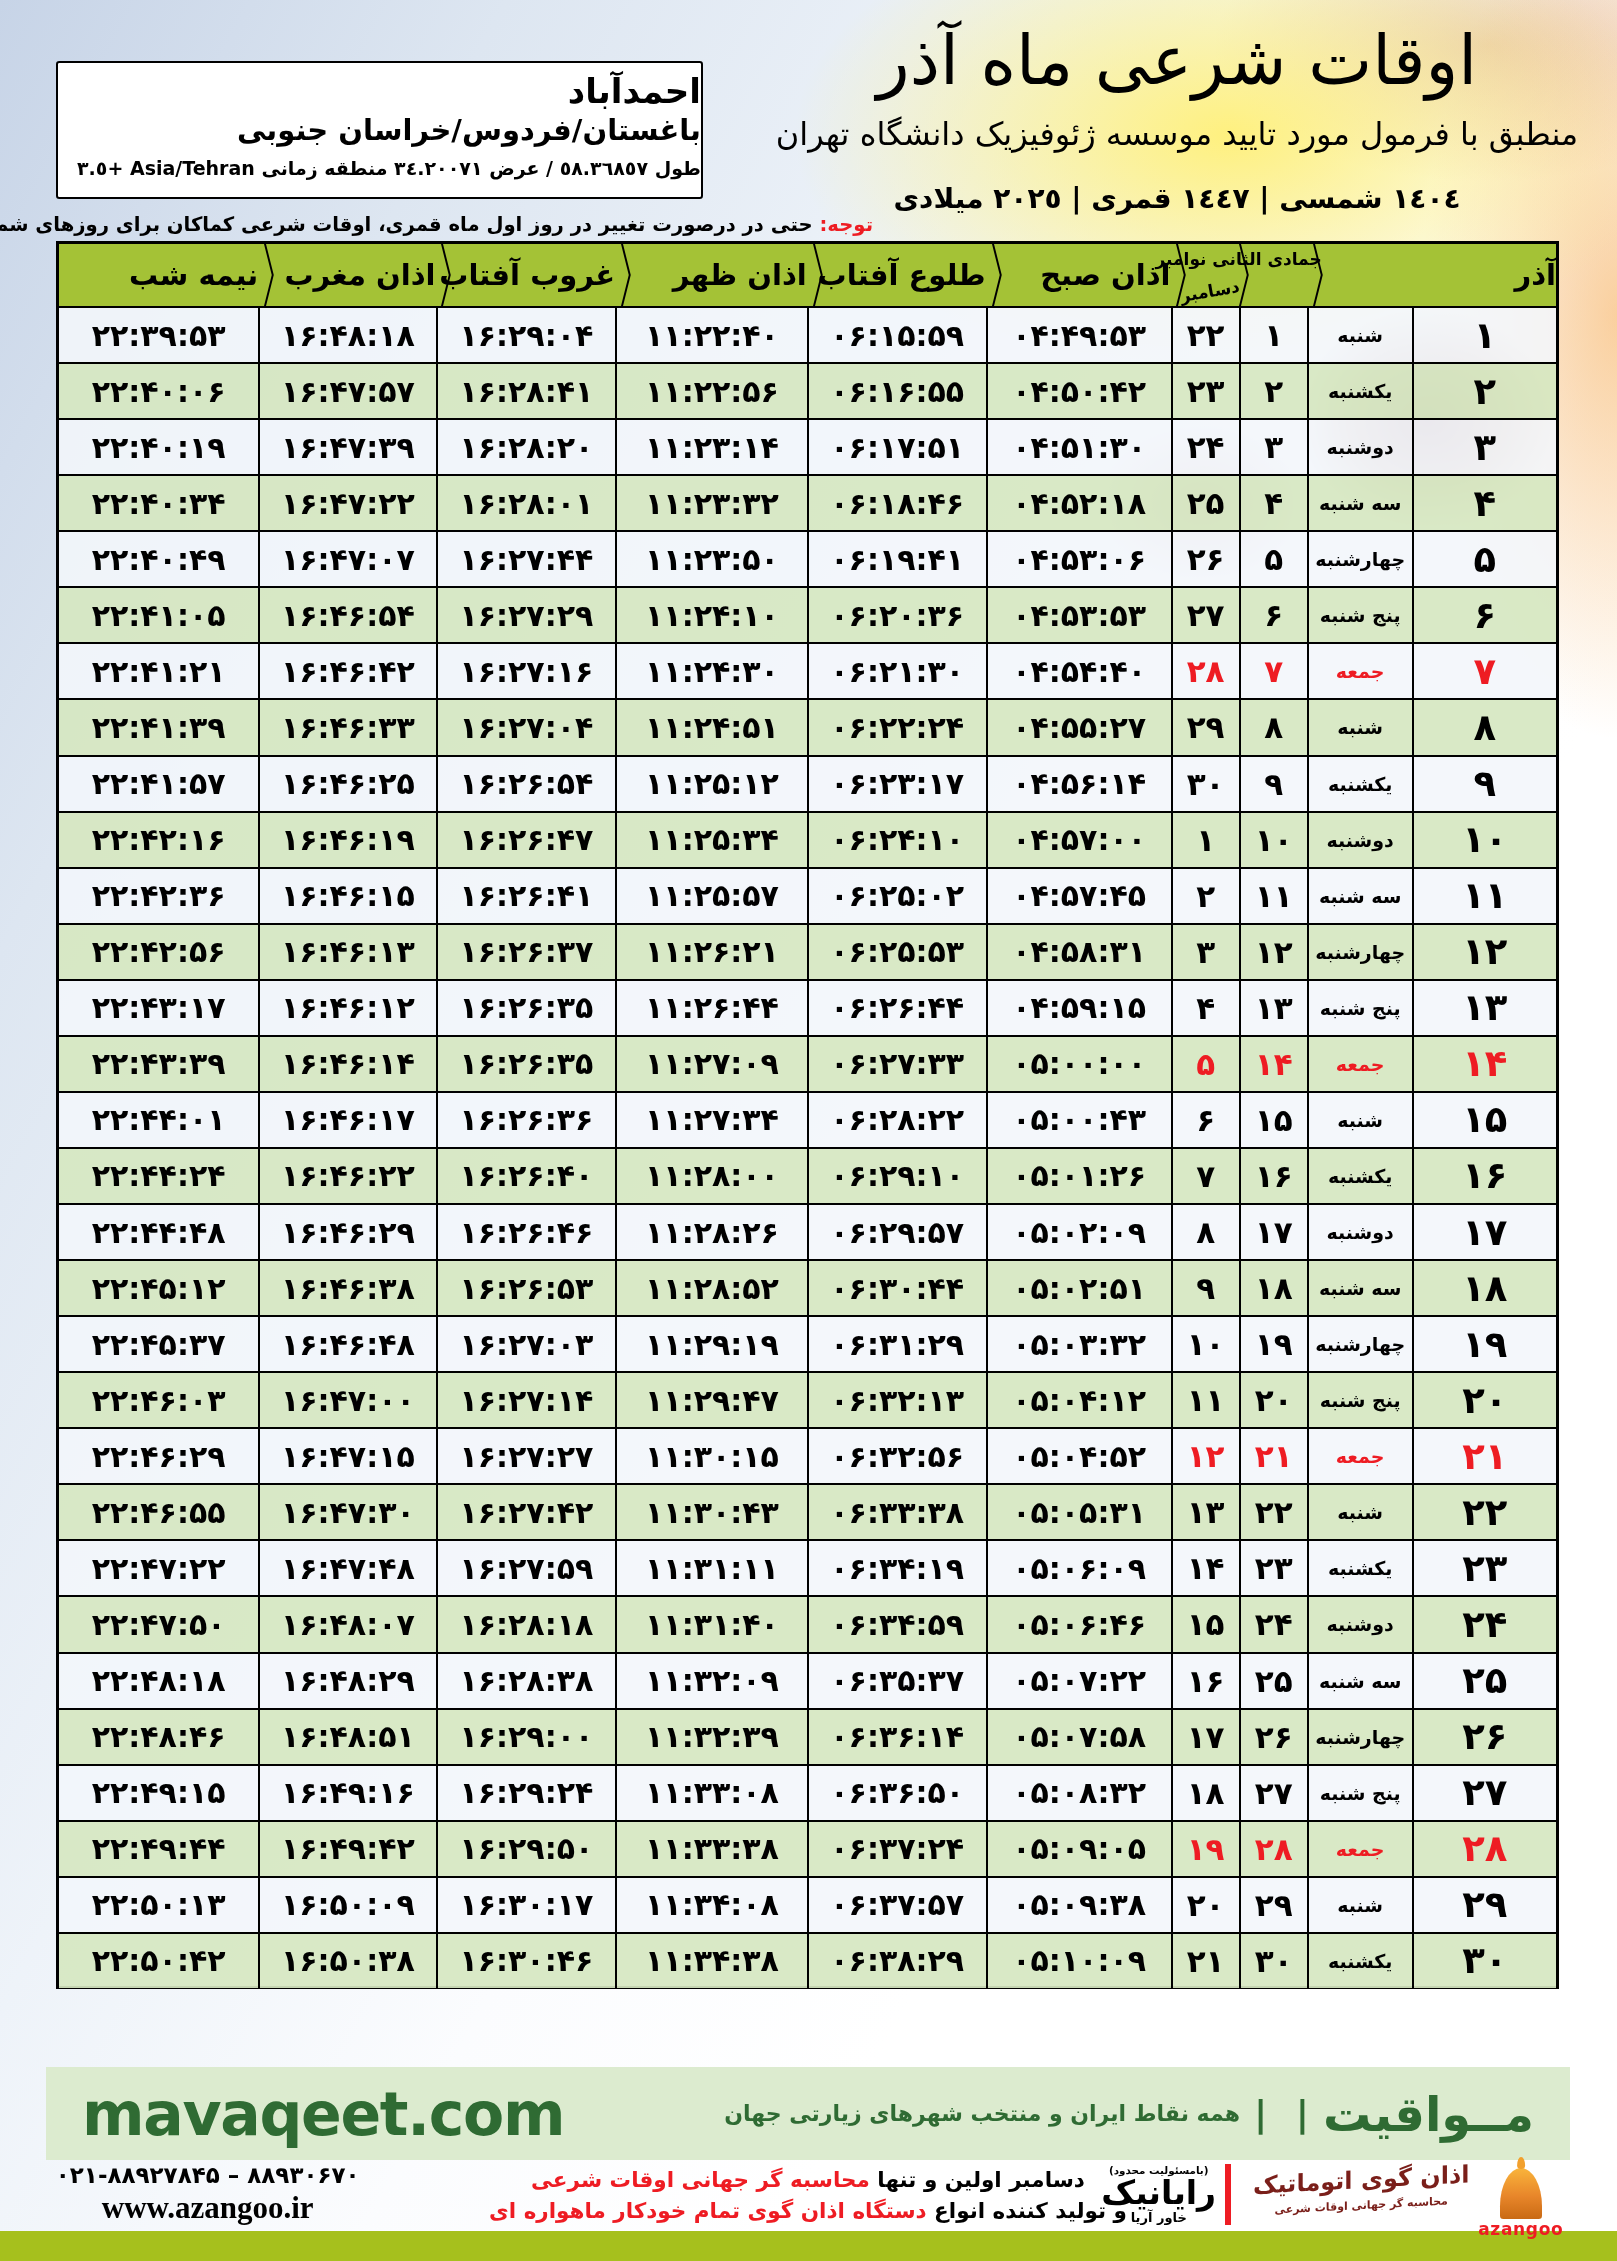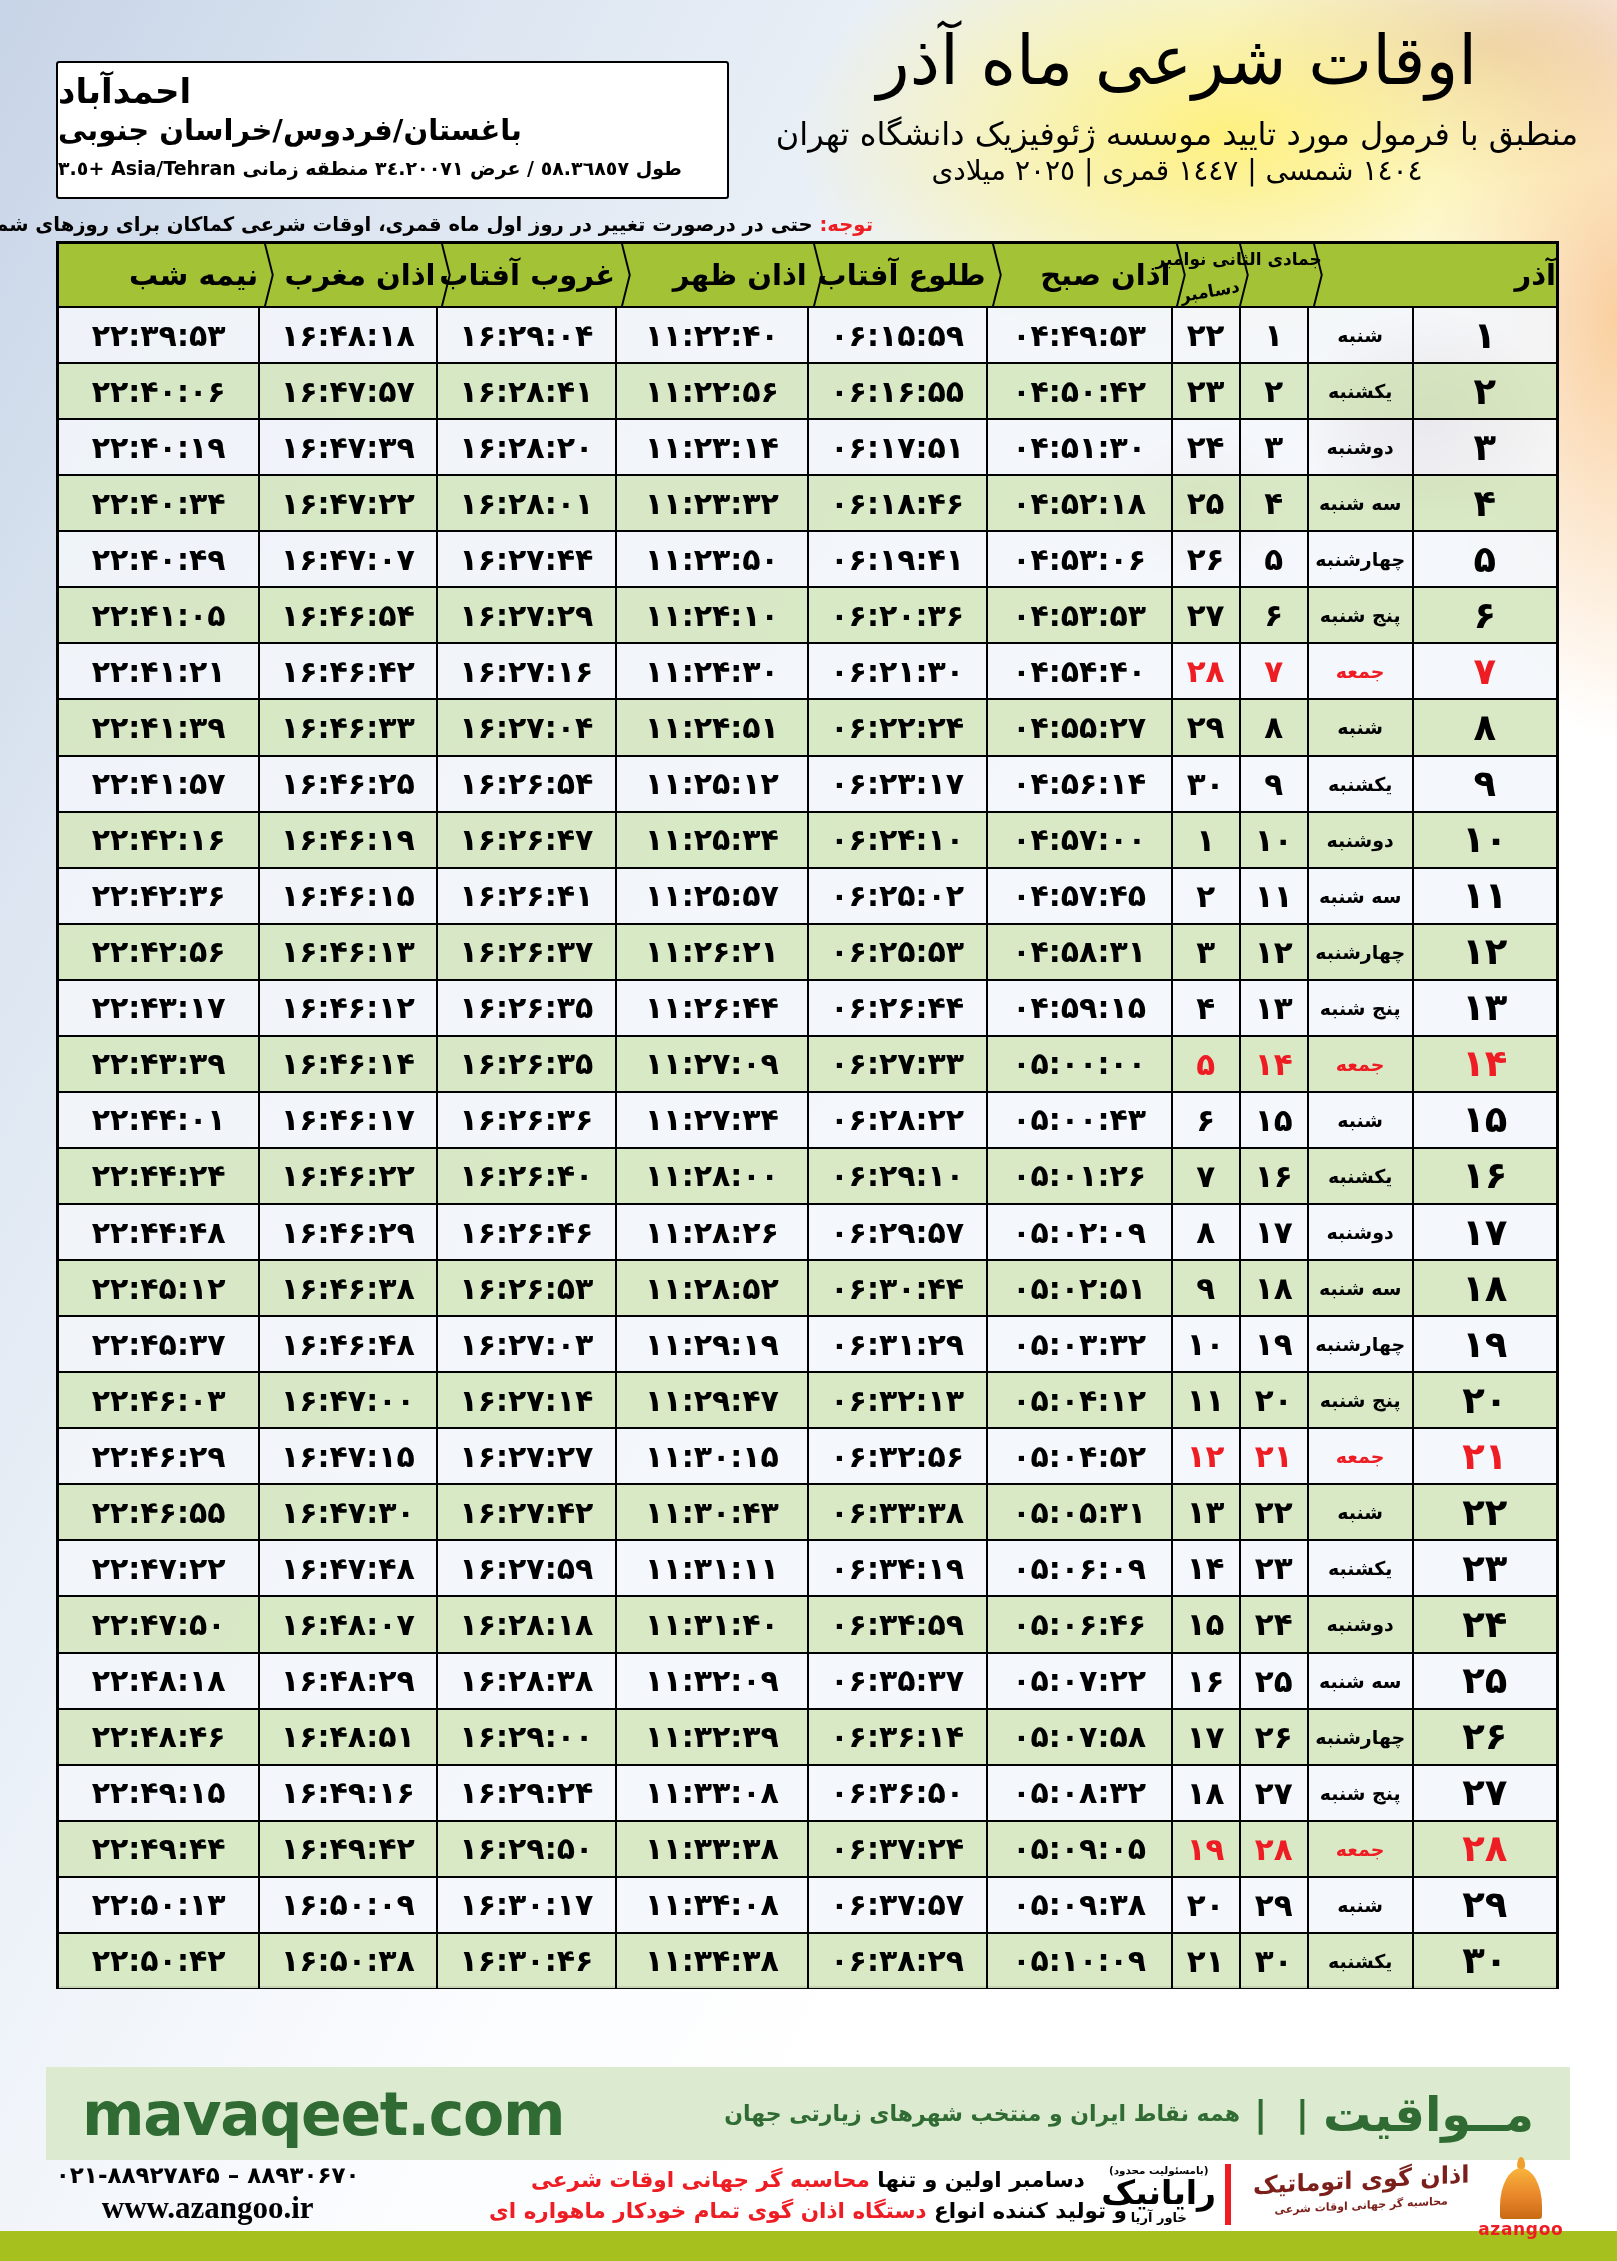--- a/index.html
+++ b/index.html
@@ -9,29 +9,29 @@
   html,body{margin:0;padding:0}
   body{font-family:"DejaVu Sans","Liberation Sans",sans-serif}
   .page{position:relative;width:1618px;height:2261px;overflow:hidden;direction:rtl;
     background:
       radial-gradient(ellipse 620px 339px at 76% 6%, rgba(255,240,120,.95), rgba(255,240,120,0) 70%),
       radial-gradient(ellipse 274px 587px at 100% 14%, rgba(247,170,80,.55), rgba(247,170,80,0) 72%),
       radial-gradient(ellipse 391px 196px at 92% 2%, rgba(200,120,60,.35), rgba(200,120,60,0) 70%),
       linear-gradient(118deg,#c7d4e7 0%,#dde6f1 18%,#eef3f9 38%,#fbfcfe 55%,#ffffff 70%);
   }
   
-  .loc-box{position:absolute;top:61px;right:888px;left:57px;height:138px;background:#fff;
-    border:2px solid #000;border-radius:3.3px;text-align:left;box-sizing:border-box;padding-top:6.5px}
+  .loc-box{position:absolute;top:61px;right:914px;left:57px;height:138px;background:#fff;
+    border:2px solid #000;border-radius:3.3px;text-align:right;box-sizing:border-box;padding-top:6.5px}
   .loc-city{font-size:34px;font-weight:bold;line-height:1.25}
   .loc-region{font-size:29px;font-weight:bold;line-height:1.3}
   .loc-coords{font-size:19px;font-weight:bold;margin-top:7.8px}
   .title-block{position:absolute;top:18px;left:757px;width:842px;text-align:center}
   .main-title{font-size:68px;font-weight:normal;line-height:1.25;letter-spacing:-1.3px}
   .sub-title{font-size:32px;font-weight:normal;margin-top:12px}
-  .date-line{font-size:28px;font-weight:normal;margin-top:1px}
+  .date-line{font-size:28px;font-weight:bold;margin-top:29px}
   .notice{position:absolute;top:213px;right:744px;white-space:nowrap;font-size:19.6px;font-weight:bold;direction:rtl}
   .notice .nlabel{color:var(--red)}
   
   .ptable{position:absolute;top:241px;left:57px;width:1503px;height:1748px;border:3.3px solid #000;box-sizing:border-box;z-index:2}
   .thead{position:relative;display:flex;height:62px;background:var(--header-green);border-bottom:2px solid #000;direction:rtl}
   .hcell{position:relative;display:flex;align-items:center;
     font-size:29px;font-weight:bold;box-sizing:border-box}
   .hcell:not(:last-child)::before{content:"";position:absolute;left:5.9px;top:0;height:50%;
     border-left:2px solid #000;transform:skewX(14deg);transform-origin:top left}
   .hcell:not(:last-child)::after{content:"";position:absolute;left:5.9px;top:50%;height:50%;

